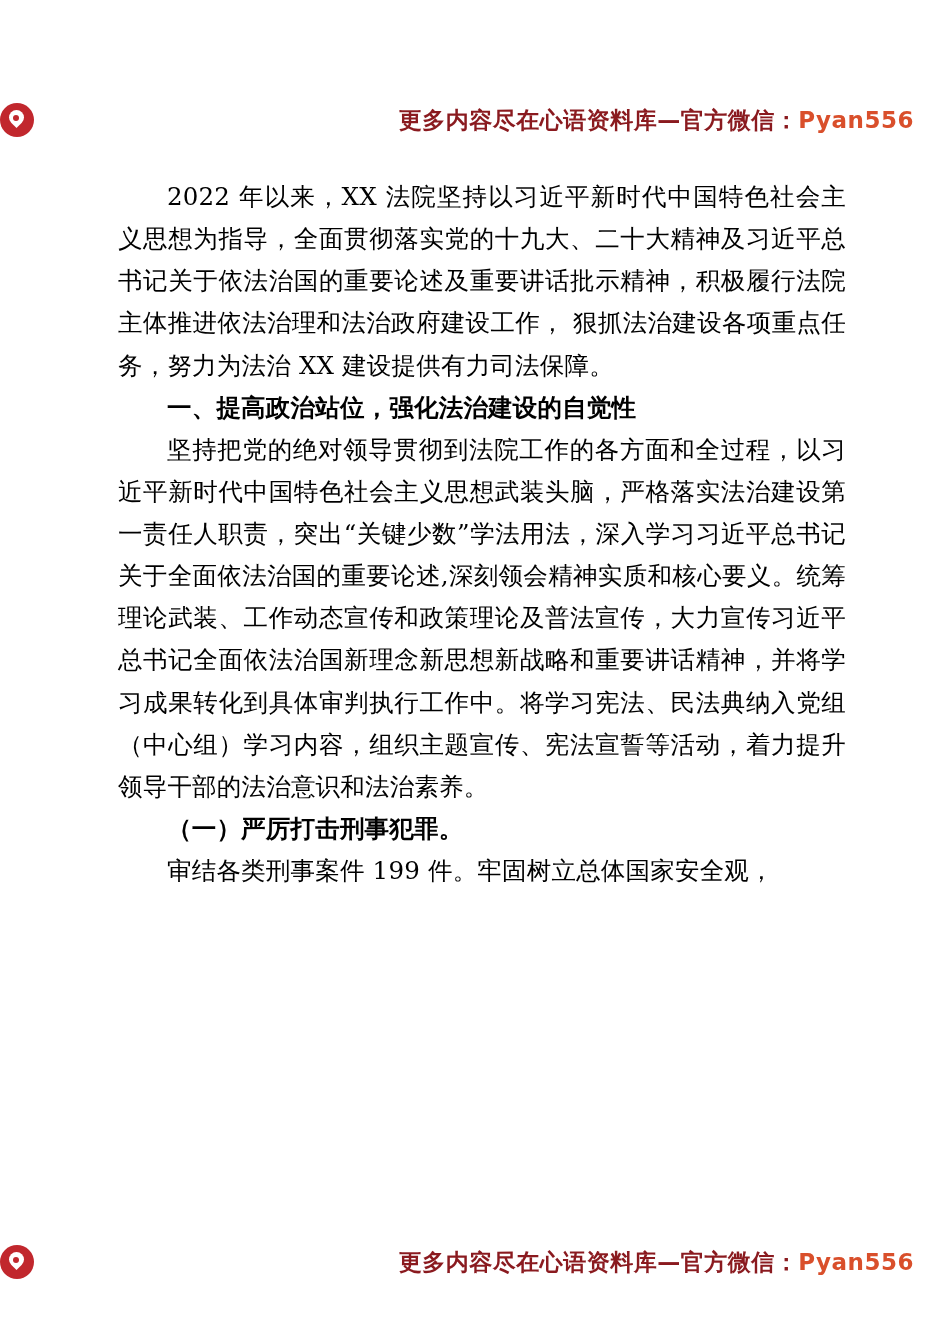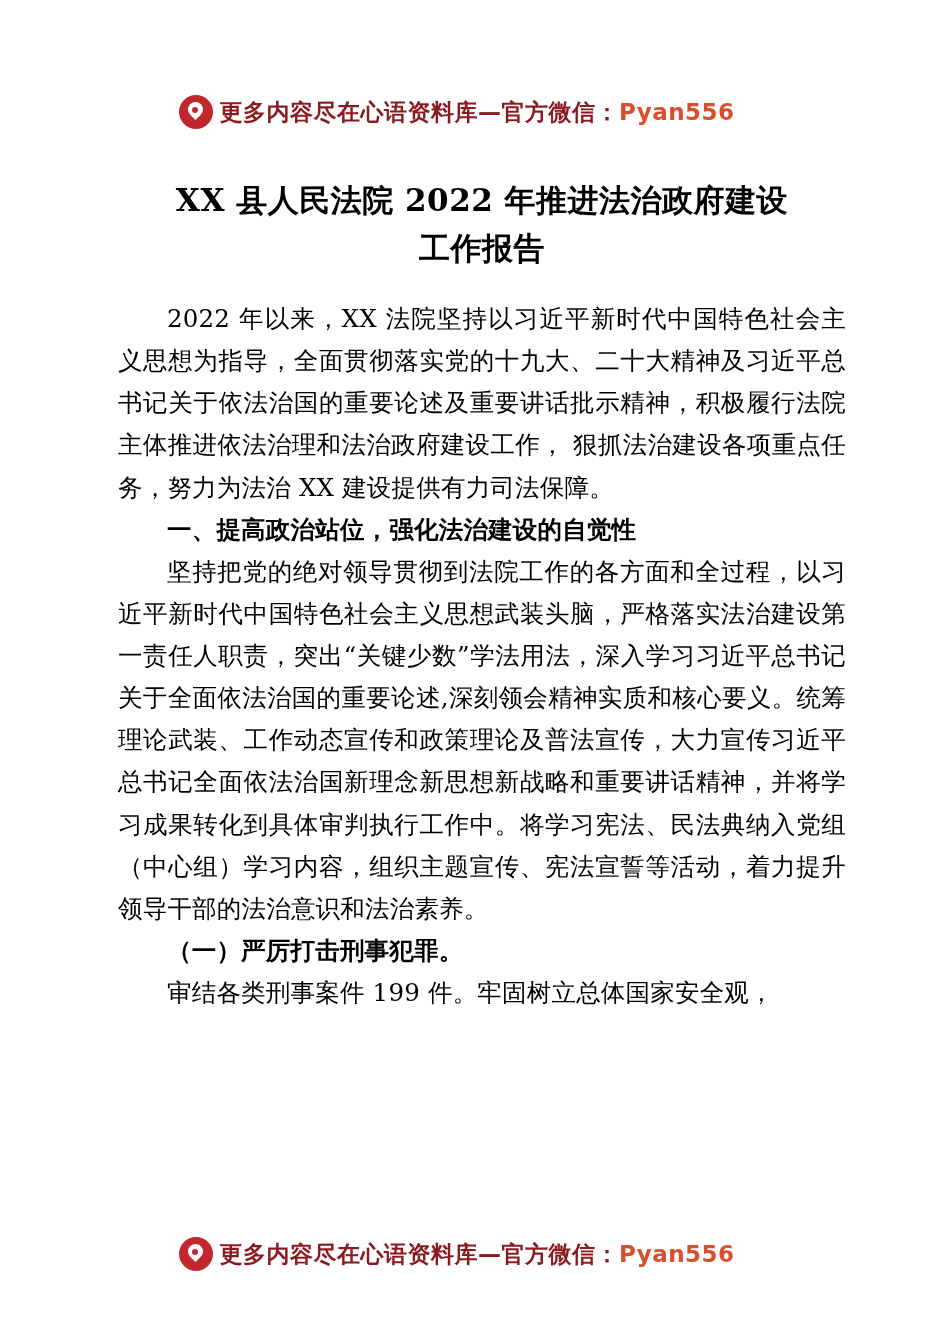--- a/index.html
+++ b/index.html
@@ -23,22 +23,23 @@
     box-sizing: border-box;
   }
 
   
   .watermark {
     position: absolute;
     left: 0;
     width: 914px;
     display: flex;
     align-items: center;
-    justify-content: center;
+    justify-content: space-between;
     gap: 6px;
+    margin-top: 8px;
   }
   .watermark.top { top: 95px; }
   .watermark.bottom { top: 1237px; }
 
   .wm-logo {
     width: 34px;
     height: 34px;
     border-radius: 50%;
     background: #c1272d;
     position: relative;
@@ -130,24 +131,20 @@
 <body>
 
 <div class="page">
 
   <div class="watermark top">
     <span class="wm-logo"></span>
     <span class="wm-text"><span>更多内容尽在心语资料库—官方微信：</span><span class="wm-wechat">Pyan556</span></span>
   </div>
 
   <div class="doc">
-    <h1 class="doc-title">
-      <span>XX 县人民法院 2022 年推进法治政府建设</span><br>
-      <span>工作报告</span>
-    </h1>
 
     <p class="para">2022 年以来，XX 法院坚持以习近平新时代中国特色社会主义思想为指导，全面贯彻落实党的十九大、二十大精神及习近平总书记关于依法治国的重要论述及重要讲话批示精神，积极履行法院主体推进依法治理和法治政府建设工作， 狠抓法治建设各项重点任务，努力为法治 XX 建设提供有力司法保障。</p>
     <p class="heading">一、提高政治站位，强化法治建设的自觉性</p>
     <p class="para">坚持把党的绝对领导贯彻到法院工作的各方面和全过程，以习近平新时代中国特色社会主义思想武装头脑，严格落实法治建设第一责任人职责，突出“关键少数”学法用法，深入学习习近平总书记关于全面依法治国的重要论述,深刻领会精神实质和核心要义。统筹理论武装、工作动态宣传和政策理论及普法宣传，大力宣传习近平总书记全面依法治国新理念新思想新战略和重要讲话精神，并将学习成果转化到具体审判执行工作中。将学习宪法、民法典纳入党组（中心组）学习内容，组织主题宣传、宪法宣誓等活动，着力提升领导干部的法治意识和法治素养。</p>
     <p class="subheading">（一）严厉打击刑事犯罪。</p>
     <p class="para">审结各类刑事案件 199 件。牢固树立总体国家安全观，</p>
   </div>
 
   <div class="watermark bottom">
     <span class="wm-logo"></span>

